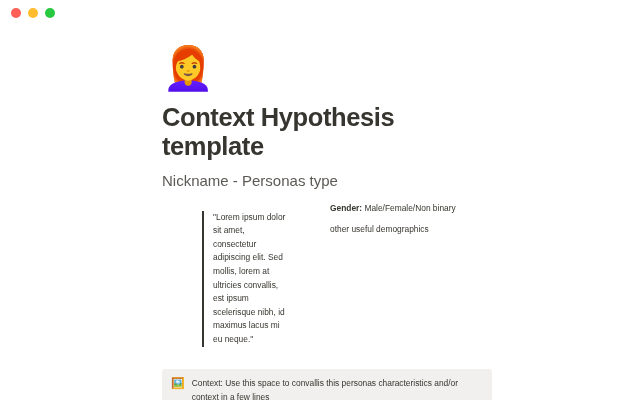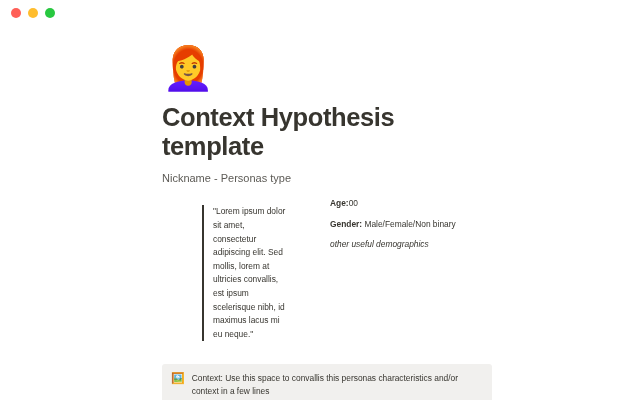--- a/index.html
+++ b/index.html
@@ -49,21 +49,21 @@
   }
   .doc-title {
     font-size: 25.5px;
     font-weight: bold;
     letter-spacing: -0.4px;
     line-height: 1.15;
     margin: 9px 0 0 0;
     color: #37352f;
   }
   .doc-subtitle {
-    font-size: 11px;
+    font-size: 15px;
     color: #5c5a55;
     margin: 9px 0 0 0;
     line-height: 1.3;
   }
 
   
   .columns {
     display: flex;
     margin-top: 12px;
     align-items: flex-start;
@@ -88,21 +88,21 @@
     line-height: 1.62;
     color: #37352f;
   }
 
   .demo-line {
     font-size: 8.4px;
     line-height: 1.62;
     color: #37352f;
     margin-bottom: 7px;
   }
-  .demo-line:last-child { margin-bottom: 0; font-style: italic; }
+  .demo-line:last-child { margin-bottom: 0; }
   .demo-label {
     font-weight: bold;
   }
 
   
   .callout {
     margin-top: 14px;
     background: #f1f0ee;
     border-radius: 3px;
     padding: 8px 10px 9px 9px;
@@ -142,23 +142,20 @@
 
     <div class="doc-subtitle">Nickname - Personas type</div>
 
     <div class="columns">
       <div class="col-left">
         <blockquote class="quote">"Lorem ipsum dolor sit amet, consectetur adipiscing elit. Sed mollis, lorem at ultricies convallis, est ipsum scelerisque nibh, id maximus lacus mi eu neque."</blockquote>
       </div>
       <div class="col-gap"></div>
       <div class="col-right">
         <div class="demo-line">
-          <span class="demo-label">Age:</span><span>00</span>
-        </div>
-        <div class="demo-line">
           <span class="demo-label">Gender:</span><span> Male/Female/Non binary</span>
         </div>
         <div class="demo-line">
           <span>other useful demographics</span>
         </div>
       </div>
     </div>
 
     <div class="callout">
       <span class="callout-icon">🖼️</span>

